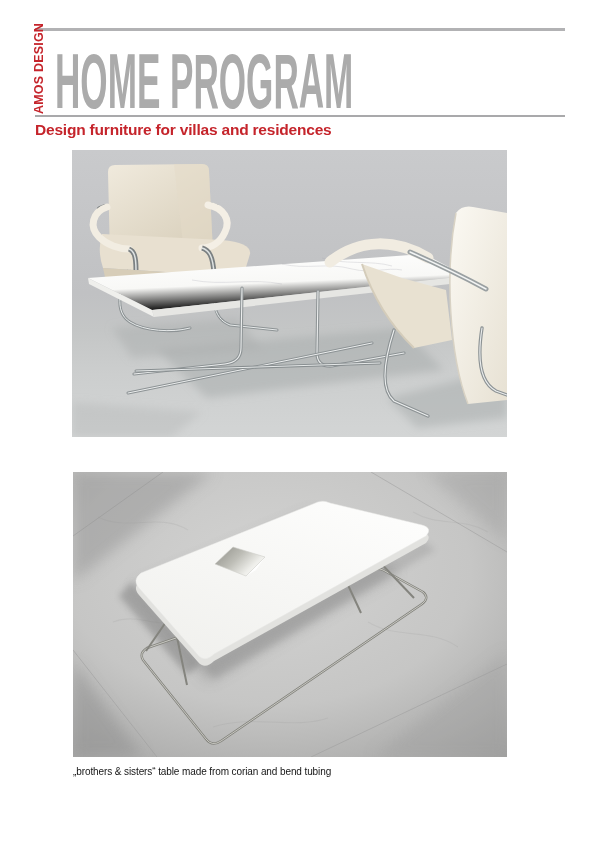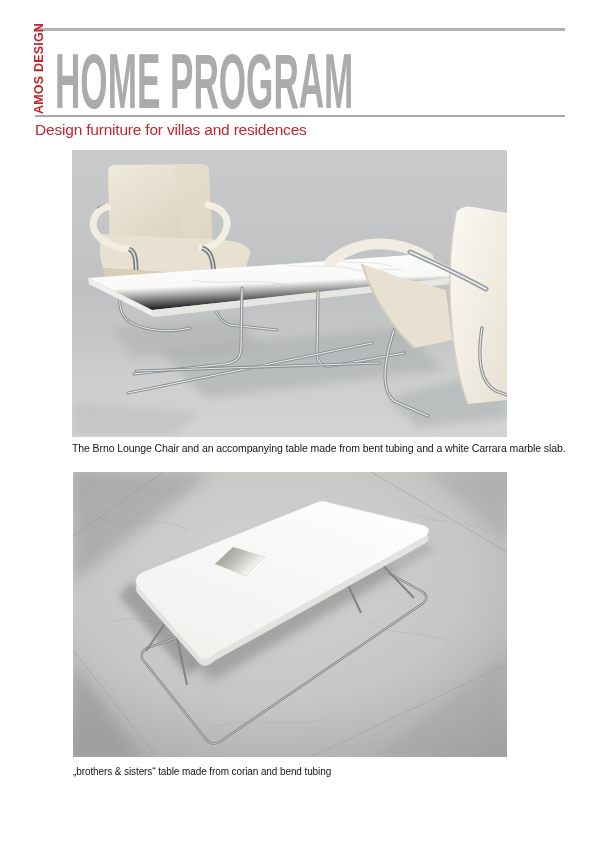--- a/index.html
+++ b/index.html
@@ -17,21 +17,21 @@
     letter-spacing:0.2px;line-height:16px;white-space:nowrap;
   }
   .title{
     position:absolute;left:55px;top:51px;margin:0;
     font-size:78px;font-weight:bold;color:#ababab;line-height:0.79;
     transform:scaleX(0.45);transform-origin:0 0;white-space:nowrap;
     letter-spacing:0px;
   }
   .subtitle{
     position:absolute;left:35px;top:121px;margin:0;
-    font-size:15.5px;font-weight:normal;color:#c5242b;letter-spacing:-0.2px;
+    font-size:15.5px;font-weight:bold;color:#c5242b;letter-spacing:-0.2px;
     white-space:nowrap;
   }
   figure{margin:0;padding:0;position:absolute;}
   .fig1{left:72px;top:150px;}
   .fig2{left:73px;top:472px;}
   .photo{display:block;font-size:0;line-height:0;}
   .cap{
     display:block;font-size:10.5px;color:#151515;letter-spacing:-0.1px;
     margin-top:5px;white-space:nowrap;line-height:1.2;
   }
@@ -136,21 +136,20 @@
       <path d="M 290,114 C 300,145 315,172 342,198 L 380,190 L 374,140 L 330,128 Z" fill="#e8e1d1"></path>
       <path d="M 290,114 C 300,145 315,172 342,198" stroke="#d4ccba" stroke-width="2" fill="none"></path>
       <path d="M 258,112 C 288,88 324,89 356,108" stroke="#f1ece1" stroke-width="11" fill="none" stroke-linecap="round"></path>
       <path d="M 338,102 C 365,114 390,126 414,139" stroke="#9aa0a2" stroke-width="5" fill="none" stroke-linecap="round"></path>
       <path d="M 338,102 C 365,114 390,126 414,139" stroke="#f2f4f4" stroke-width="1.5" fill="none" stroke-linecap="round"></path>
       <path d="M 322,180 C 311,214 309,240 322,251 L 356,266" stroke="#8d9395" stroke-width="3.4" fill="none" stroke-linecap="round"></path>
       <path d="M 322,180 C 311,214 309,240 322,251 L 356,266" stroke="#edefef" stroke-width="1.1" fill="none" stroke-linecap="round"></path>
       <path d="M 410,178 C 405,210 409,233 424,241 L 435,245" stroke="#8d9395" stroke-width="3.4" fill="none" stroke-linecap="round"></path>
       <path d="M 410,178 C 405,210 409,233 424,241 L 435,245" stroke="#edefef" stroke-width="1.1" fill="none" stroke-linecap="round"></path>
     </svg>
-    <figcaption class="cap">The Brno Lounge Chair and an accompanying table made from bent tubing and a white Carrara marble slab.</figcaption>
   </figure>
 
   <figure class="fig2">
     <svg class="photo" viewBox="0 0 434 285" width="434" height="285" xmlns="http://www.w3.org/2000/svg">
       <defs>
         <radialGradient id="floor2" cx="0.45" cy="0.35" r="0.85">
           <stop offset="0" stop-color="#d3d3d2"></stop>
           <stop offset="0.55" stop-color="#c6c6c5"></stop>
           <stop offset="1" stop-color="#a2a2a1"></stop>
         </radialGradient>

